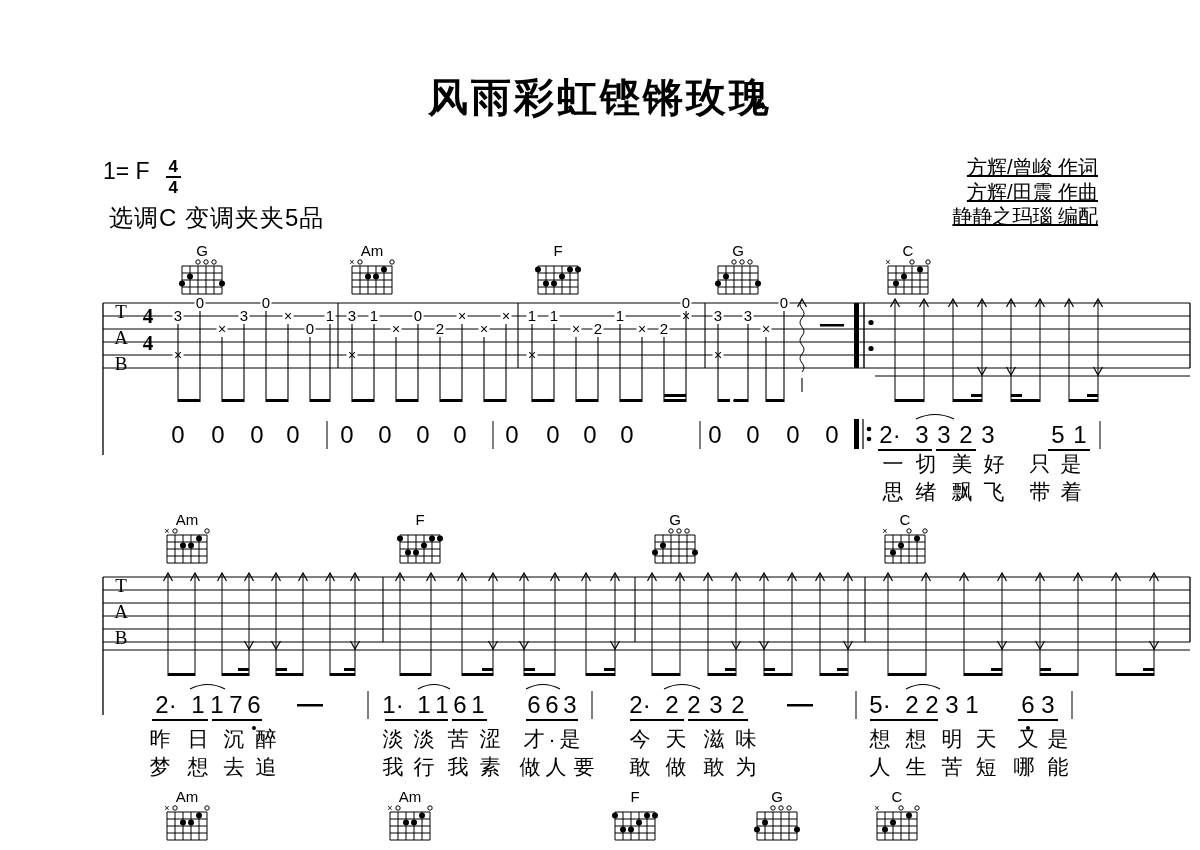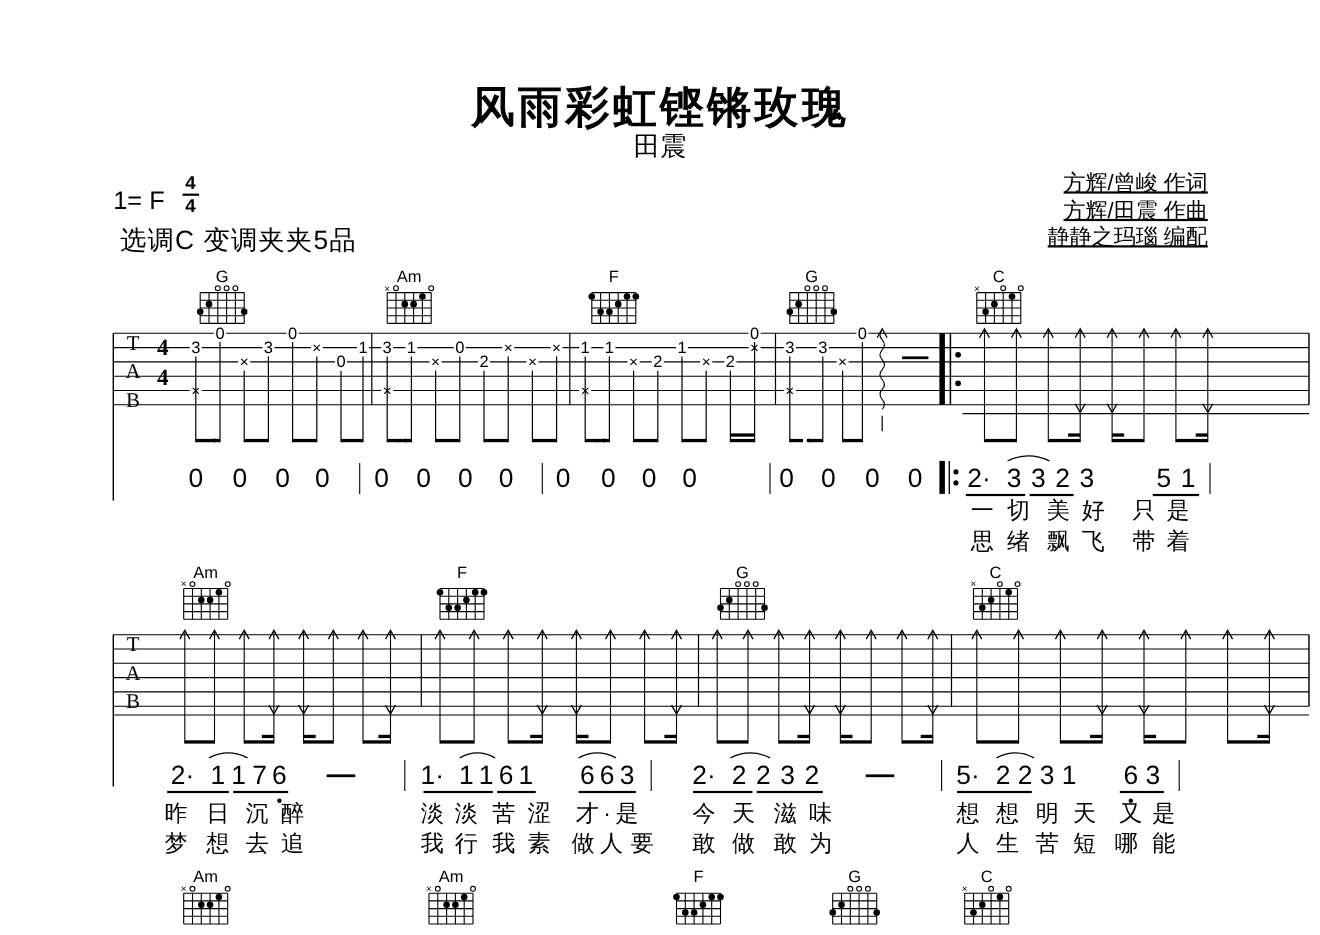--- a/index.html
+++ b/index.html
@@ -1,34 +1,33 @@
 <!DOCTYPE html>
 <html><head>
 <meta charset="utf-8">
 <style>
   html,body{margin:0;padding:0;background:#fff;}
   .page{position:relative;width:1200px;height:850px;background:#fff;overflow:hidden;
         font-family:"Liberation Sans",sans-serif;color:#000;}
   .title{position:absolute;left:0;right:0;top:70px;text-align:center;
          font-size:40px;font-weight:bold;letter-spacing:3px;}
   .artist{position:absolute;left:0;right:0;top:117px;text-align:center;font-size:24px;}
-  .meta-left{position:absolute;left:103px;top:158px;font-size:23px;display:flex;align-items:flex-end;}
+  .meta-left{position:absolute;left:103px;top:158px;font-size:23px;display:flex;align-items:flex-start;}
   .frac{display:inline-flex;flex-direction:column;align-items:center;margin-left:16px;
         font-size:17px;font-weight:bold;line-height:1;}
   .frac-bar{width:15px;height:2px;background:#000;margin:1px 0;}
   .tuning{position:absolute;left:109px;top:202px;font-size:24px;letter-spacing:1px;}
   .credits{position:absolute;right:102px;top:155px;text-align:right;font-size:20px;line-height:24.5px;text-decoration:underline;}
   svg.score{position:absolute;left:0;top:0;}
 </style>
 </head>
 <body>
 
 <div class="page">
   <div class="title">风雨彩虹铿锵玫瑰</div>
-  <div class="artist">田震</div>
 
   <div class="meta-left">
     <span>1= F</span>
     <span class="frac">
       <span>4</span>
       <span class="frac-bar"></span>
       <span>4</span>
     </span>
   </div>
   <div class="tuning">选调C 变调夹夹5品</div>

